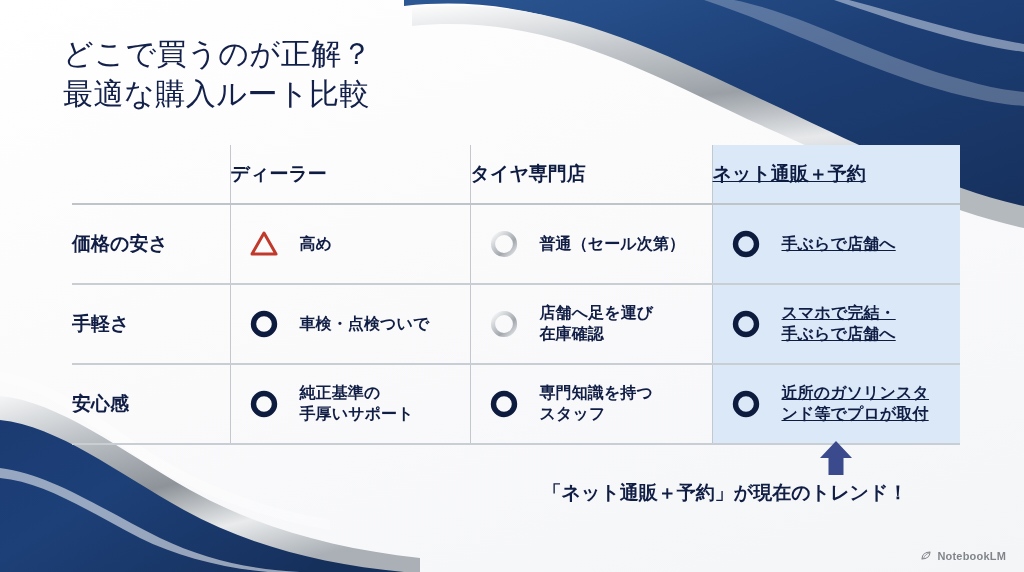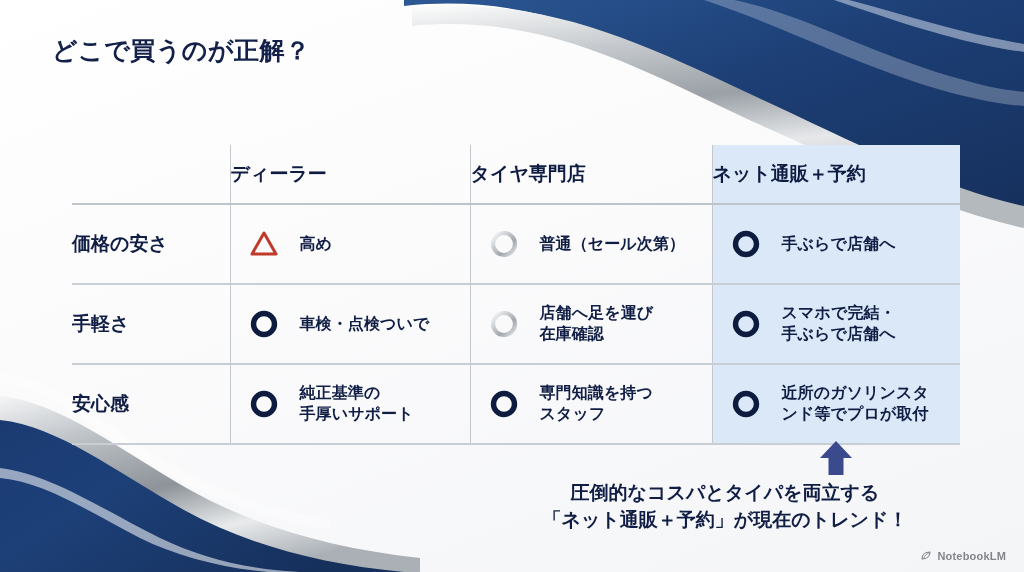--- a/index.html
+++ b/index.html
@@ -29,25 +29,26 @@
   .deco svg { display: block; width: 100%; height: 100%; }
 
   
   .title-block {
     position: absolute;
     left: 52px;
     top: 34px;
     line-height: 1.32;
   }
   .title-line {
-    font-size: 25px;
-    font-weight: 700;
+    font-size: 30px;
+    font-weight: 400;
     letter-spacing: 0.5px;
     color: #12204a;
     white-space: nowrap;
+    margin-left: 11px;
   }
 
   
   .table-wrap {
     position: absolute;
     left: 72px;
     top: 145px;
     width: 888px;
   }
   table.cmp {
@@ -93,21 +94,21 @@
     height: 100%;
     box-sizing: border-box;
   }
   .cell-text {
     font-size: 16px;
     font-weight: 700;
     line-height: 1.30;
     color: #101d44;
     letter-spacing: 0.1px;
   }
-  .hl { background: #dbe8f7; }
+  .hl { background: #dbe8f7; text-decoration: underline; }
 
   
   .mark { flex: 0 0 auto; width: 30px; height: 30px; display: block; }
 
   
   .arrow {
     position: absolute;
     left: 816px;
     top: 438px;
     width: 40px;
@@ -192,20 +193,21 @@
       </defs>
       <path d="M0,24 C60,30 120,78 190,118 C255,154 330,176 420,186 L420,200 L0,200 Z" fill="url(#silverBL)"></path>
       <path d="M0,48 C58,54 116,100 184,138 C246,172 318,192 404,200 L0,200 Z" fill="url(#navyBL)"></path>
       <path d="M0,96 C50,102 100,136 160,166 C205,188 255,198 300,200 L268,200 C222,196 176,184 140,166 C86,138 44,110 0,106 Z" fill="#ffffff" opacity="0.55"></path>
       <path d="M0,0 C50,6 96,44 150,80 C200,112 262,136 330,148 L330,158 C258,146 194,120 142,88 C90,54 46,16 0,10 Z" fill="#ffffff" opacity="0.35"></path>
     </svg>
   </div>
 
   <div class="title-block">
     <div class="title-line">どこで買うのが正解？</div>
+    <div class="title-line">最適な購入ルート比較</div>
   </div>
 
   <div class="table-wrap">
     <table class="cmp">
       <colgroup>
         <col class="c-label">
           <col class="c-a">
           <col class="c-b">
           <col class="c-c">
       </colgroup>
@@ -313,21 +315,20 @@
 
       </tbody>
     </table>
   </div>
 
   <svg class="arrow" viewBox="0 0 40 40">
     <path d="M20 3 L36 20 L27.5 20 L27.5 37 L12.5 37 L12.5 20 L4 20 Z" fill="#3b4a8c"></path>
   </svg>
 
   <div class="caption">
-    <div class="caption-line">圧倒的なコスパとタイパを両立する</div>
     <div class="caption-line">「ネット通販＋予約」が現在のトレンド！</div>
   </div>
 
   <div class="watermark">
     <svg width="12" height="12" viewBox="0 0 24 24">
       <path d="M4 18 C4 9, 11 4, 20 4 C20 13, 13 18, 4 18 Z" fill="none" stroke="#3a3f46" stroke-width="2.2" stroke-linejoin="round"></path>
       <path d="M7 17 C9 11, 13 8, 18 6" fill="none" stroke="#3a3f46" stroke-width="1.6"></path>
     </svg>
     <span class="wm-text">NotebookLM</span>
   </div>

